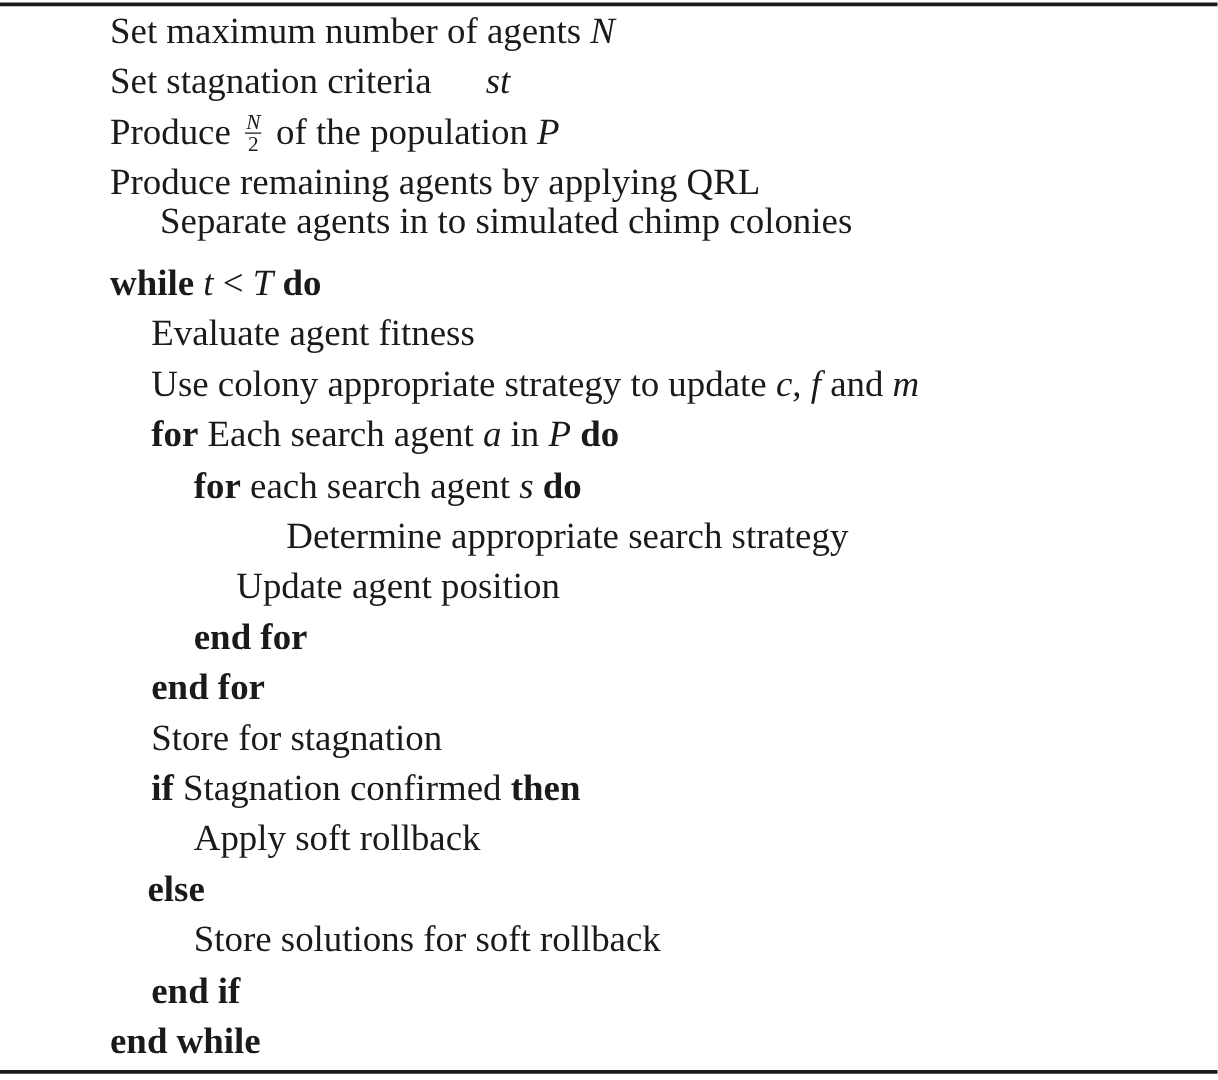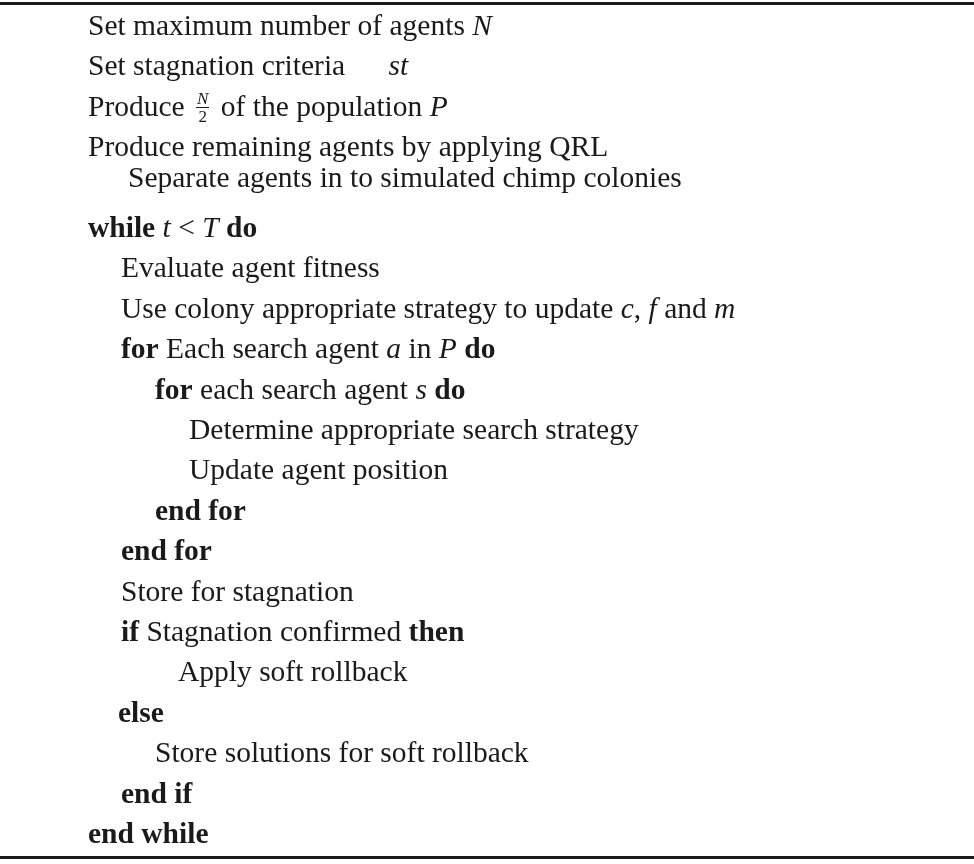--- a/index.html
+++ b/index.html
@@ -24,25 +24,25 @@
     <div class="line" style="left: 88px; top: 5px;"><span style="white-space: pre;">Set maximum number of agents </span><span class="m" style="white-space: pre;">N</span></div>
     <div class="line" style="left: 88px; top: 45.4px;"><span style="white-space: pre;">Set stagnation criteria </span><span class="m" style="white-space: pre; margin-left: 36px;">st</span></div>
     <div class="line" style="left: 88px; top: 85.8px;"><span style="white-space: pre;">Produce </span><span class="frac"><span class="num">N</span><span class="den">2</span></span><span style="white-space: pre;"> of the population </span><span class="m" style="white-space: pre;">P</span></div>
     <div class="line" style="left: 88px; top: 126.2px;"><span style="white-space: pre;">Produce remaining agents by applying QRL</span></div>
     <div class="line" style="left: 88px; top: 157px; margin-left: 40px;"><span style="white-space: pre;">Separate agents in to simulated chimp colonies</span></div>
     <div class="line" style="left: 88px; top: 207px;"><span class="kw" style="white-space: pre;">while</span><span style="white-space: pre;"> </span><span class="m" style="white-space: pre;">t</span><span style="white-space: pre;"> &lt; </span><span class="m" style="white-space: pre;">T</span><span style="white-space: pre;"> </span><span class="kw" style="white-space: pre;">do</span></div>
     <div class="line" style="left: 121px; top: 247.4px;"><span style="white-space: pre;">Evaluate agent fitness</span></div>
     <div class="line" style="left: 121px; top: 287.8px;"><span style="white-space: pre;">Use colony appropriate strategy to update </span><span class="m" style="white-space: pre;">c</span><span style="white-space: pre;">, </span><span class="m" style="white-space: pre;">f</span><span style="white-space: pre;"> and </span><span class="m" style="white-space: pre;">m</span></div>
     <div class="line" style="left: 121px; top: 328.2px;"><span class="kw" style="white-space: pre;">for</span><span style="white-space: pre;"> Each search agent </span><span class="m" style="white-space: pre;">a</span><span style="white-space: pre;"> in </span><span class="m" style="white-space: pre;">P</span><span style="white-space: pre;"> </span><span class="kw" style="white-space: pre;">do</span></div>
     <div class="line" style="left: 155px; top: 368.6px;"><span class="kw" style="white-space: pre;">for</span><span style="white-space: pre;"> each search agent </span><span class="m" style="white-space: pre;">s</span><span style="white-space: pre;"> </span><span class="kw" style="white-space: pre;">do</span></div>
-    <div class="line" style="left: 189px; top: 409px;"><span style="white-space: pre;">Determine appropriate search strategy</span></div>
+    <div class="line" style="left: 189px; top: 409px;"><span style="white-space: pre; margin-left: 40px;">Determine appropriate search strategy</span></div>
     <div class="line" style="left: 189px; top: 449.4px;"><span style="white-space: pre;">Update agent position</span></div>
     <div class="line" style="left: 155px; top: 489.8px;"><span class="kw" style="white-space: pre;">end for</span></div>
     <div class="line" style="left: 121px; top: 530.2px;"><span class="kw" style="white-space: pre;">end for</span></div>
     <div class="line" style="left: 121px; top: 570.6px;"><span style="white-space: pre;">Store for stagnation</span></div>
     <div class="line" style="left: 121px; top: 611px;"><span class="kw" style="white-space: pre;">if</span><span style="white-space: pre;"> Stagnation confirmed </span><span class="kw" style="white-space: pre; text-align: center;">then</span></div>
-    <div class="line" style="left: 155px; top: 651.4px;"><span style="white-space: pre; margin-left: 23px;">Apply soft rollback</span></div>
+    <div class="line" style="left: 155px; top: 651.4px;"><span style="white-space: pre;">Apply soft rollback</span></div>
     <div class="line" style="left: 118px; top: 691.8px;"><span class="kw" style="white-space: pre;">else</span></div>
     <div class="line" style="left: 155px; top: 732.2px;"><span style="white-space: pre;">Store solutions for soft rollback</span></div>
     <div class="line" style="left: 121px; top: 772.6px;"><span class="kw" style="white-space: pre;">end if</span></div>
     <div class="line" style="left: 88px; top: 813px;"><span class="kw" style="white-space: pre;">end while</span></div>
   </div>
 <div class="rule bottom"></div>
 
 </body></html>

